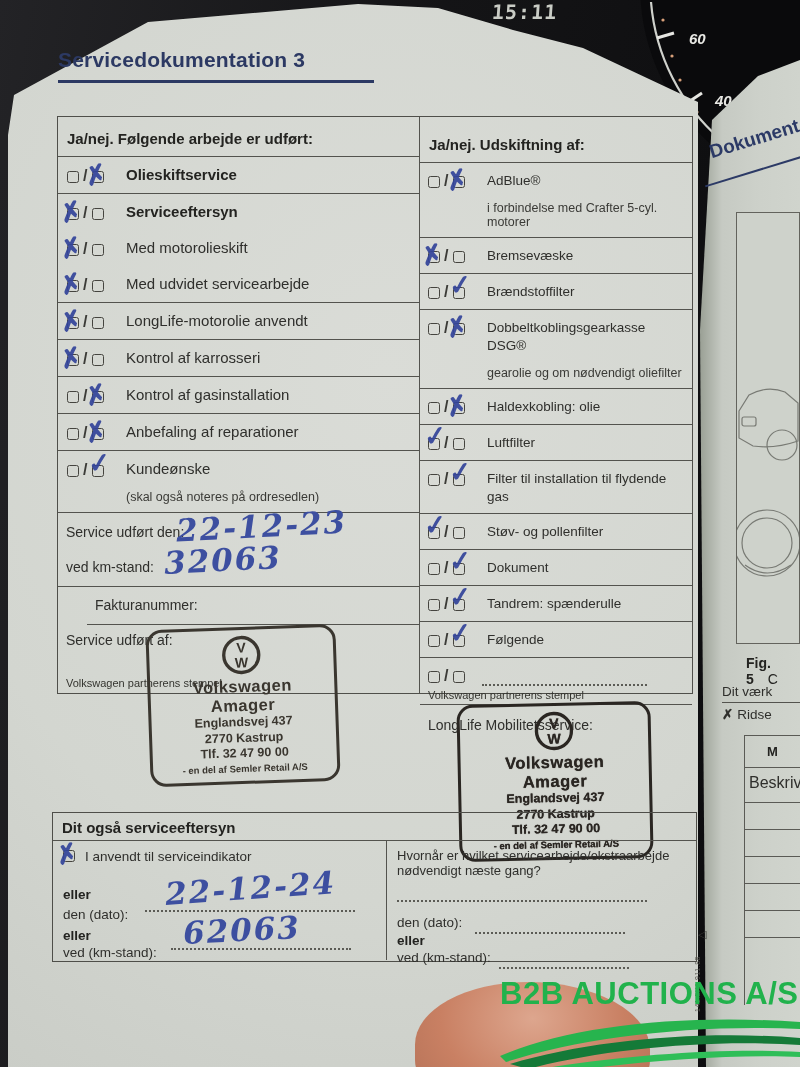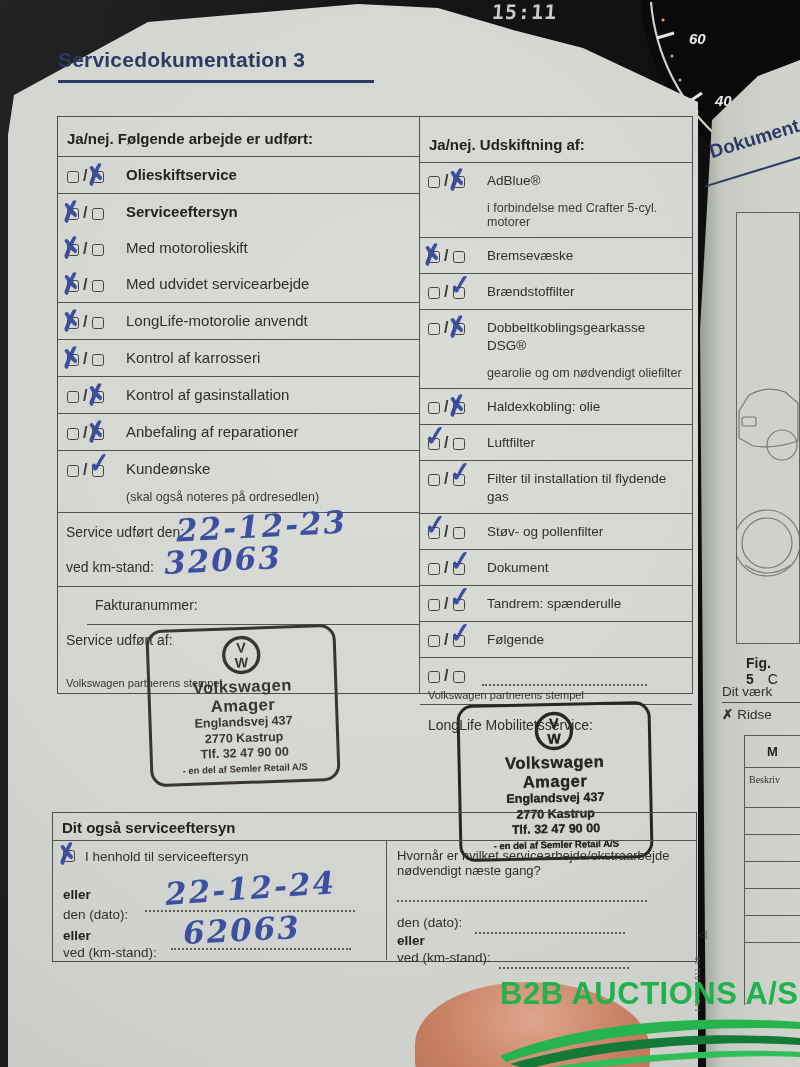--- a/index.html
+++ b/index.html
@@ -87,21 +87,21 @@
           background:#ced2cb;z-index:2;box-sizing:border-box;}
   .figcap{position:absolute;left:722px;top:655px;z-index:2;font-size:14px;font-weight:bold;color:#232320;margin-left:24px;}
   .figcap .c2{font-weight:normal;margin-left:14px;}
   .rp-line1{position:absolute;left:722px;top:684px;z-index:2;font-size:13.5px;color:#2f2f2c;
             border-bottom:1.3px solid #53534e;padding-bottom:3px;width:78px;}
   .rp-line2{position:absolute;left:722px;top:706px;z-index:2;font-size:13.5px;color:#2f2f2c;}
   .rp-line2 .xm{font-weight:bold;margin-right:4px;}
   .rp-table{position:absolute;left:744px;top:735px;width:56px;height:270px;z-index:2;
             border-left:1.4px solid #5a5a55;border-top:1.4px solid #5a5a55;box-sizing:border-box;}
   .rp-th{font-weight:bold;font-size:13px;color:#232320;padding:8px 0 8px 22px;border-bottom:1.4px solid #5a5a55;}
-  .rp-td{font-size:10px;color:#2f2f2c;padding:6px 0 22px 4px;border-bottom:1.3px solid #5a5a55;font-family:Liberation Serif, serif;}
+  .rp-td{font-size:16px;color:#2f2f2c;padding:6px 0 10px 4px;border-bottom:1.3px solid #5a5a55;}
   .rp-r{height:26px;border-bottom:1.3px solid #5a5a55;}
   .edgecode{position:absolute;left:694px;top:1012px;z-index:2;font-size:7px;color:#55544e;
             transform:rotate(-90deg);transform-origin:top left;letter-spacing:.5px;}
 
   
   .finger{position:absolute;left:415px;top:982px;width:235px;height:130px;z-index:5;
           background:radial-gradient(ellipse at 50% 28%, #dda68e 0%, #c98063 55%, #b06f55 100%);
           border-radius:48% 52% 40% 40%;}
   .wm{position:absolute;left:500px;top:976px;z-index:6;width:300px;}
   .wmtext{font-size:31px;font-weight:bold;color:#21b24c;letter-spacing:.5px;white-space:nowrap;
@@ -467,21 +467,21 @@
   </div>
 
   <div class="nextframe">
     <div class="nexttitle">Dit også serviceeftersyn</div>
     <div class="nextbody">
       <div class="ncl">
         <span class="cbw" style="position:absolute;left:10px;top:9px">
           <span class="cb"></span>
           <span class="mark x">✗</span>
         </span>
-        <div class="small" style="position:absolute;left:32px;top:8px">I henhold til serviceeftersyn</div>
+        <div class="small" style="position:absolute;left:32px;top:8px">I anvendt til serviceindikator</div>
         <div class="small bold" style="position:absolute;left:10px;top:46px">eller</div>
         <div class="small" style="position:absolute;left:10px;top:66px">den (dato):</div>
         <span class="dots" style="position:absolute;left:92px;top:58px;width:210px"></span>
         <div class="hw" style="left:112px;top:32px;font-size:31px;transform:rotate(-4deg)">22-12-24</div>
         <div class="small bold" style="position:absolute;left:10px;top:87px">eller</div>
         <div class="small" style="position:absolute;left:10px;top:104px">ved (km-stand):</div>
         <span class="dots" style="position:absolute;left:118px;top:96px;width:180px"></span>
         <div class="hw" style="left:130px;top:74px;font-size:31px">62063</div>
       </div>
       <div class="ncr">

